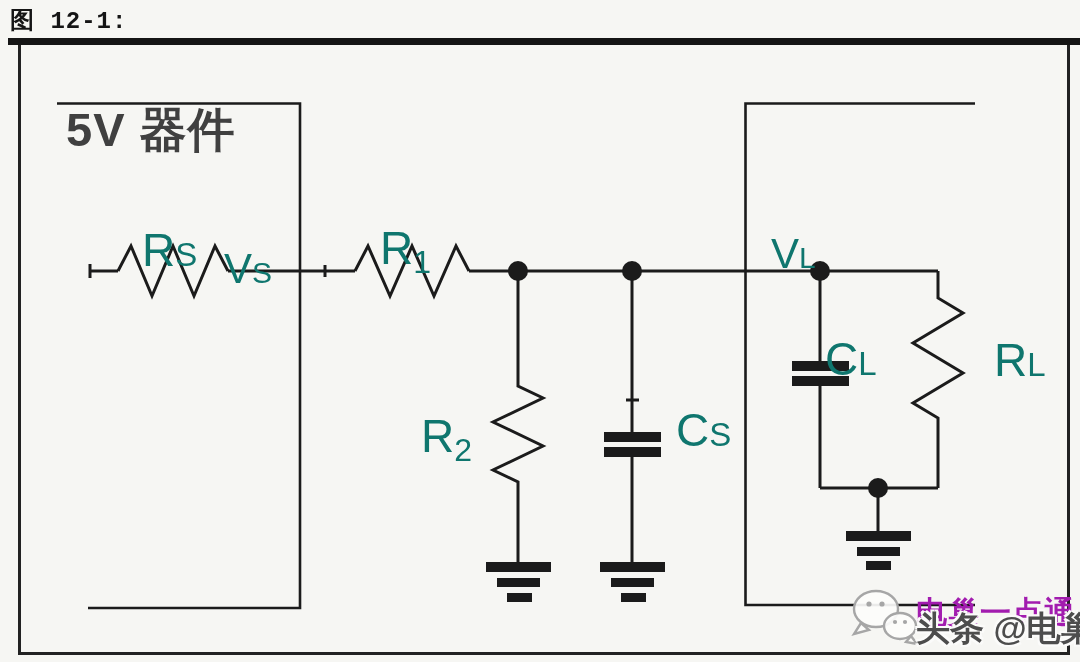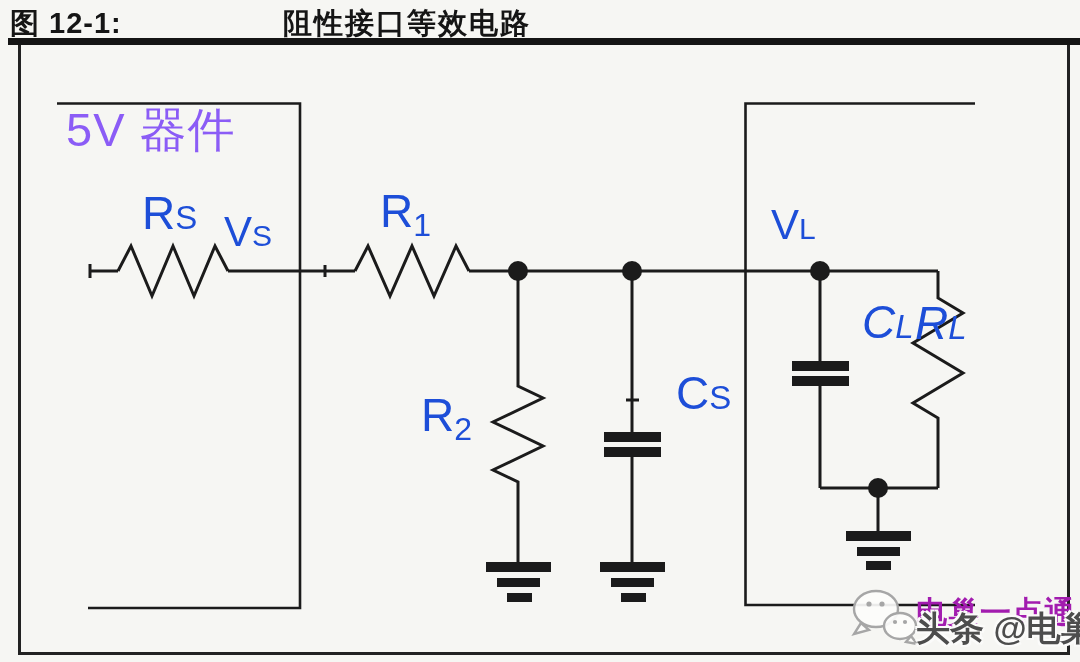--- a/index.html
+++ b/index.html
@@ -6,73 +6,75 @@
   .page{
     position:relative;
     width:1080px;height:662px;
     background:#f6f6f3;
     font-family:"Liberation Sans",sans-serif;
     color:#151515;
     overflow:hidden;
   }
   .fig-label{
     position:absolute;left:10px;top:4px;
-    font-size:29px;font-weight:bold;letter-spacing:1px;
+    font-size:24px;font-weight:bold;letter-spacing:1px;
     white-space:nowrap;
+    font-family:Liberation Mono, monospace;
   }
   .fig-title{
     position:absolute;left:283px;top:4px;
     font-size:29px;font-weight:bold;letter-spacing:2px;
     white-space:nowrap;
   }
   .circuit-svg{position:absolute;left:0;top:0;}
   .box-label{
     position:absolute;
     font-size:47px;line-height:1.1;
-    color:#8b5cf6;letter-spacing:1px;
+    color:#404040;letter-spacing:1px;
     white-space:nowrap;
+    font-weight:bold;
   }
   .box-label-5v{left:66px;top:104px;}
   .box-label-3v3{left:760px;top:104px;}
   .clabel{
     position:absolute;
-    font-size:46px;line-height:1;color:#1d4ed8;
+    font-size:46px;line-height:1;color:#0f766e;
     white-space:nowrap;
+    margin-top:37px;
   }
   .clabel .sub{font-size:33px;}
   .clabel .sublow{font-size:32px;vertical-align:-9px;}
   .lbl-rs{left:142px;top:190px;}
   .lbl-vs{left:224px;top:211px;font-size:42px;}
   .lbl-vs .sub{font-size:30px;}
   .lbl-r1{left:380px;top:188px;}
-  .lbl-r2{left:421px;top:392px;}
+  .lbl-r2{left:421px;top:376px;}
   .lbl-cs{left:676px;top:370px;}
-  .lbl-vl{left:771px;top:204px;font-size:42px;}
+  .lbl-vl{left:771px;top:196px;font-size:42px;}
   .lbl-vl .sub{font-size:30px;}
-  .lbl-cl{left:862px;top:299px;font-style:italic;}
-  .lbl-rl{left:915px;top:300px;font-style:italic;}
+  .lbl-cl{left:825px;top:299px;}
+  .lbl-rl{left:994px;top:300px;}
   .wm-brand{
     position:absolute;left:916px;top:592px;
     font-size:31px;font-weight:bold;letter-spacing:1px;
     color:#a21caf;white-space:nowrap;
   }
   .wm-credit{
     position:absolute;left:916px;top:606px;
     font-size:34px;font-weight:bold;letter-spacing:0px;
     color:#4d4d4d;white-space:nowrap;
     text-shadow:-2px -2px 0 #fbfbfa, 2px -2px 0 #fbfbfa, -2px 2px 0 #fbfbfa, 2px 2px 0 #fbfbfa;
   }
 </style>
 </head>
 <body>
 
 <div class="page">
 
   <div class="fig-label">图 12-1:</div>
-  <div class="fig-title">阻性接口等效电路</div>
 
   <svg class="circuit-svg" width="1080" height="662" viewBox="0 0 1080 662">
 
     <rect x="8" y="38" width="1072" height="7" fill="#151515"></rect>
 
     <path d="M19.5,45 V653.5 H1068.5 V45" fill="none" stroke="#222" stroke-width="3"></path>
 
     <path d="M57,103.5 H300 V608 H88" fill="none" stroke="#1b1b1b" stroke-width="2.6"></path>
 
     <path d="M975,103.5 H745.5 V605 H975" fill="none" stroke="#1b1b1b" stroke-width="2.6"></path>

